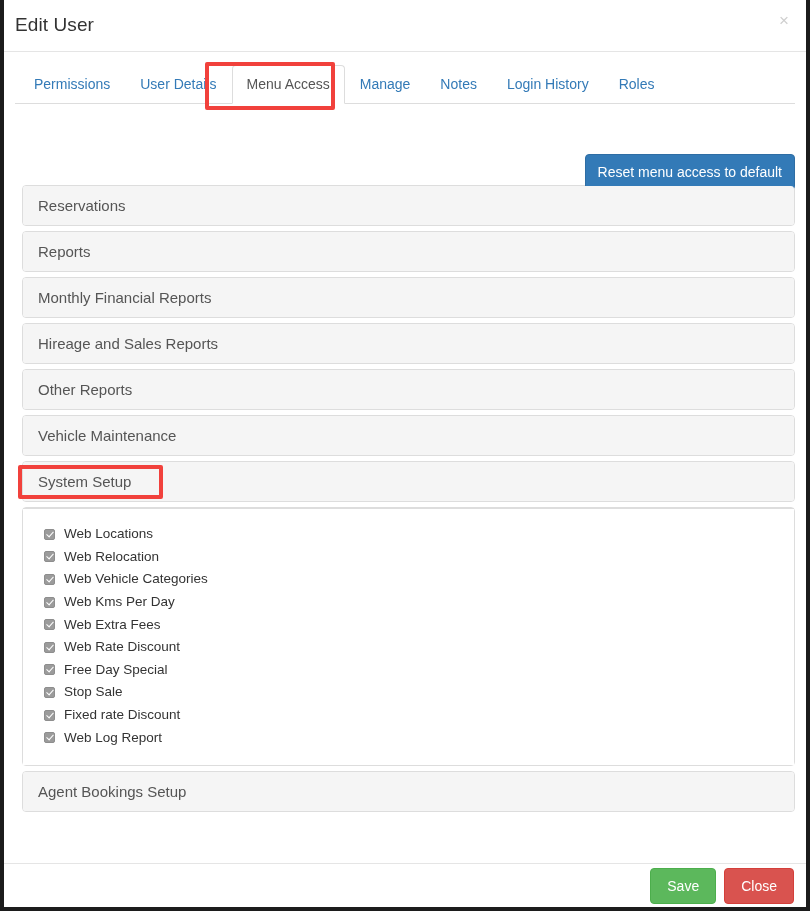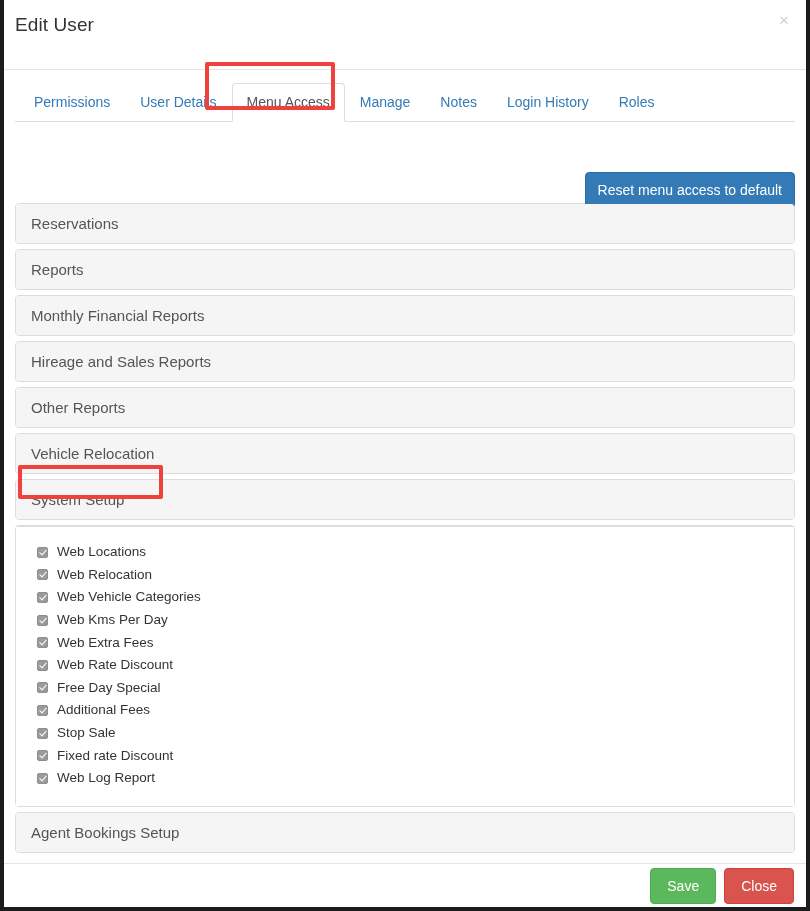--- a/index.html
+++ b/index.html
@@ -39,21 +39,21 @@
     width: 802px;
     height: 907px;
     background: #ffffff;
     display: flex;
     flex-direction: column;
   }
 
   
   .modal-header {
     position: relative;
-    height: 70px;
+    height: 52px;
     border-bottom: 1px solid #e5e5e5;
     flex: 0 0 auto;
   }
   .modal-title {
     position: absolute;
     left: 11px;
     top: 14px;
     font-size: 19px;
     font-weight: normal;
     color: #333333;
@@ -166,20 +166,21 @@
   }
 
   .accordion {
     margin-top: 16px;
   }
   .panel {
     border: 1px solid #dddddd;
     border-radius: 4px;
     margin-bottom: 5px;
     background: #ffffff;
+    margin-left: 7px;
   }
   .panel-heading {
     background: #f5f5f5;
     padding: 10px 15px;
     border-radius: 3px 3px 0 0;
     cursor: pointer;
     position: relative;
   }
   .panel.collapsed .panel-heading { border-radius: 3px; }
   .panel-title {
@@ -306,21 +307,21 @@
         </div>
 
         <div class="panel collapsed">
           <div class="panel-heading">
             <div class="panel-title">Other Reports</div>
           </div>
         </div>
 
         <div class="panel collapsed">
           <div class="panel-heading">
-            <div class="panel-title">Vehicle Relocation</div>
+            <div class="panel-title">Vehicle Maintenance</div>
           </div>
         </div>
 
         <div class="panel collapsed">
           <div class="panel-heading">
             <div class="panel-title">System Setup</div>
           </div>
         </div>
 
         <div class="panel">
@@ -346,24 +347,20 @@
                 <span class="cb"></span>
                 <span class="check-label">Web Extra Fees</span>
               </li>
               <li class="check-item">
                 <span class="cb"></span>
                 <span class="check-label">Web Rate Discount</span>
               </li>
               <li class="check-item">
                 <span class="cb"></span>
                 <span class="check-label">Free Day Special</span>
-              </li>
-              <li class="check-item">
-                <span class="cb"></span>
-                <span class="check-label">Additional Fees</span>
               </li>
               <li class="check-item">
                 <span class="cb"></span>
                 <span class="check-label">Stop Sale</span>
               </li>
               <li class="check-item">
                 <span class="cb"></span>
                 <span class="check-label">Fixed rate Discount</span>
               </li>
               <li class="check-item">

